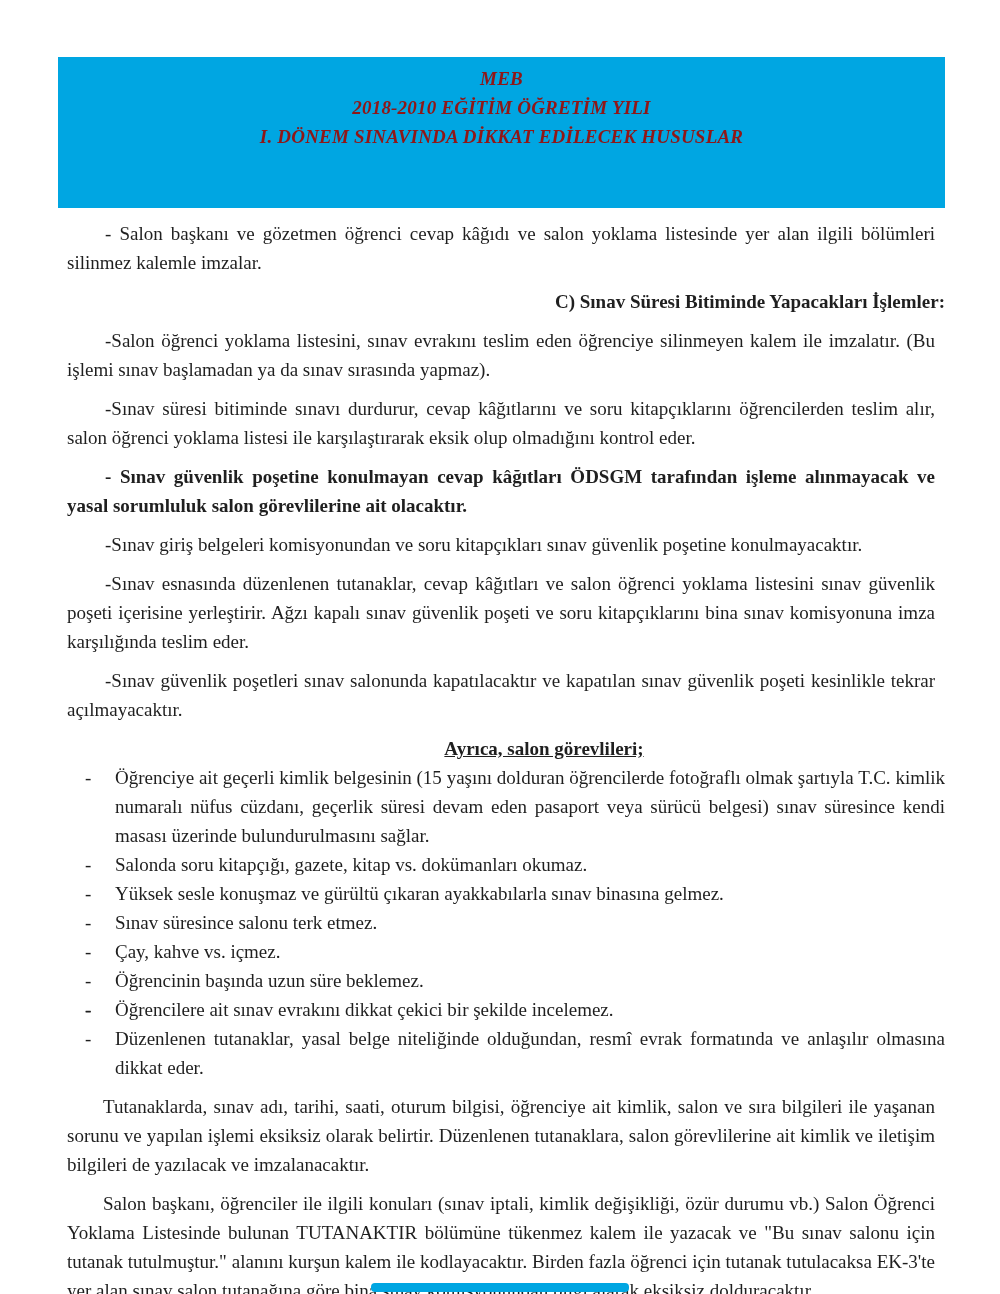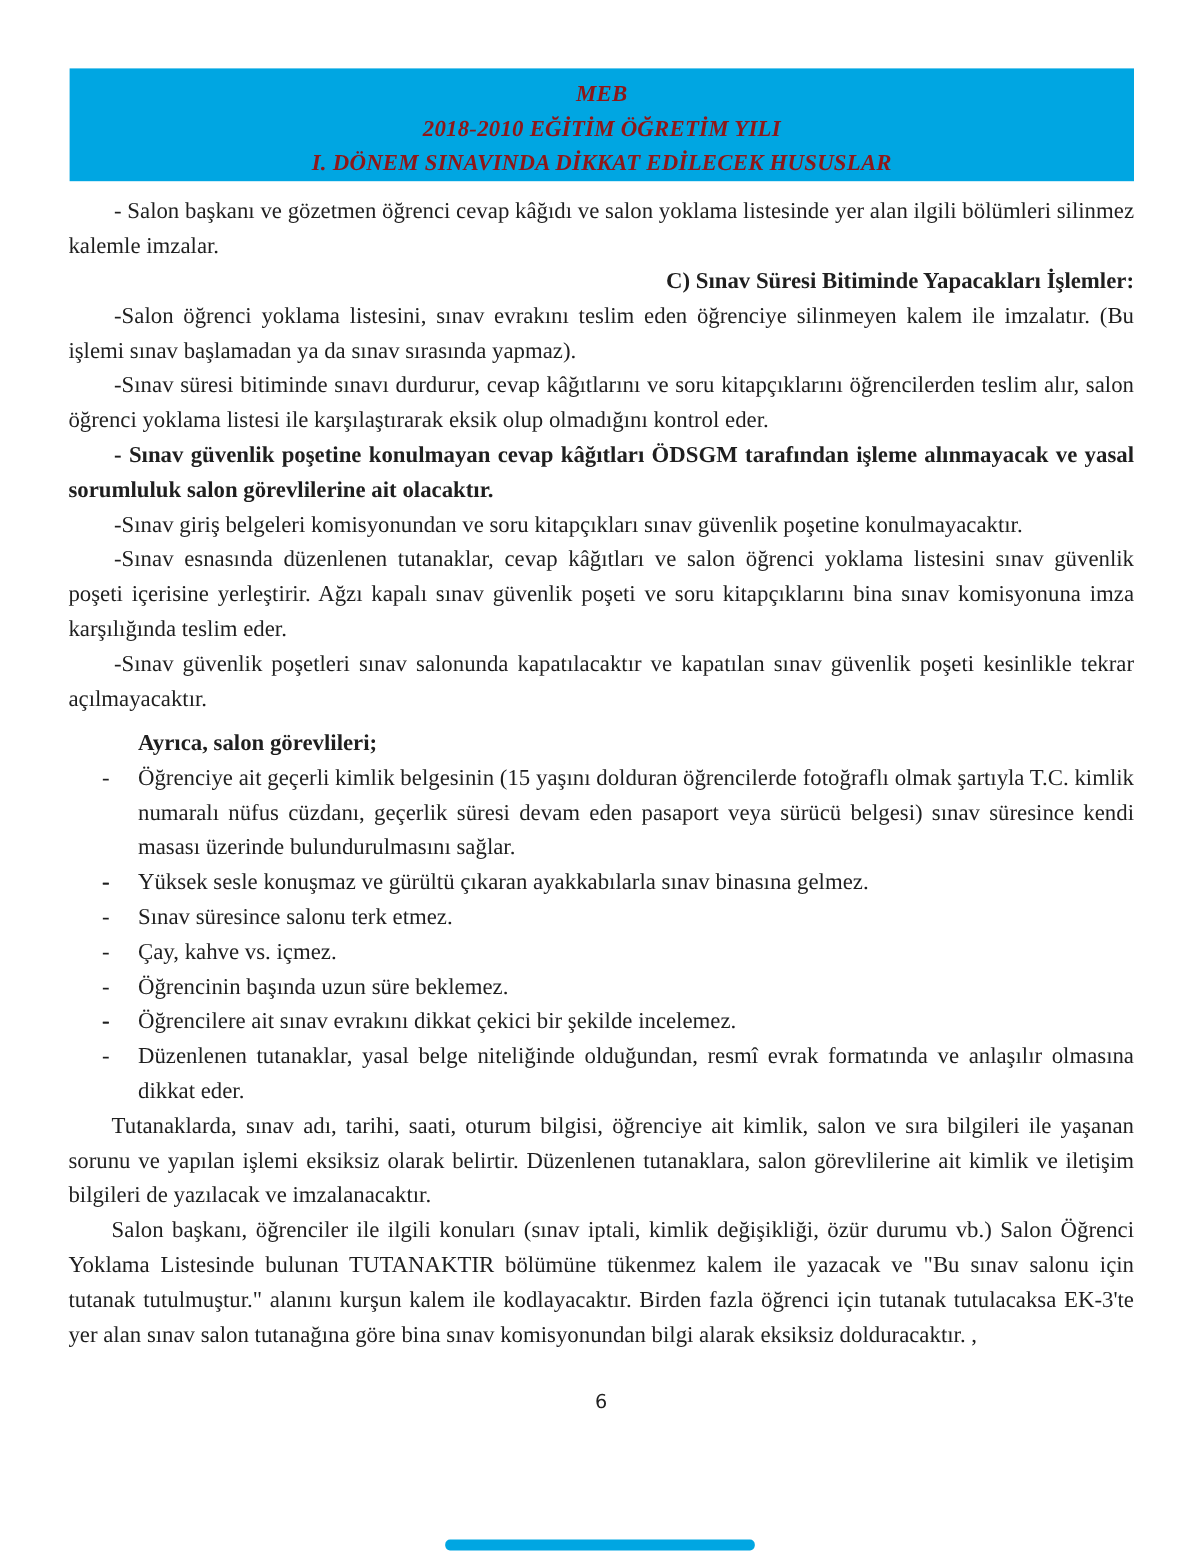--- a/index.html
+++ b/index.html
@@ -13,53 +13,54 @@
     overflow: hidden;
   }
   .page {
     position: absolute;
     inset: 0;
   }
   
   .banner {
     margin: 57px 55px 0 58px;
     background: #00a6e2;
-    height: 94px;
+    height: 151px;
     padding-top: 7px;
     box-sizing: border-box;
     text-align: center;
   }
   .banner .line {
     font-size: 19px;
     line-height: 29px;
     font-weight: bold;
     font-style: italic;
     color: #8f1717;
     letter-spacing: 0.2px;
   }
   
   .doc-body {
     margin: 11px 55px 0 57px;
     font-size: 19px;
     line-height: 29px;
     text-align: justify;
   }
-  .para { margin: 0; text-indent: 38px; }
+  .para { margin: 10px; text-indent: 38px; }
   .para.tight-indent { text-indent: 36px; }
   .bold { font-weight: bold; }
   .section-heading {
     margin: 0;
     font-weight: bold;
     text-indent: 43px;
     text-align: right;
   }
   .sub-heading {
-    margin: 8px 0 0 58px;
+    margin: 8px 0 0 86px;
     font-weight: bold;
-    text-align: left;
+    text-align: center;
+    text-decoration: underline;
   }
   ul.duties {
     list-style: none;
     margin: 0;
     padding: 0;
   }
   ul.duties li {
     position: relative;
     padding-left: 58px;
     margin: 0;
@@ -116,20 +117,21 @@
 
     <p class="sub-heading">Ayrıca, salon görevlileri;</p>
 
     <ul class="duties">
       <li>
         <span class="marker">-</span>
         <span>Öğrenciye ait geçerli kimlik belgesinin (15 yaşını dolduran öğrencilerde fotoğraflı olmak şartıyla T.C. kimlik numaralı nüfus cüzdanı, geçerlik süresi devam eden pasaport veya sürücü belgesi) sınav süresince kendi masası üzerinde bulundurulmasını sağlar.</span>
       </li>
       <li>
         <span class="marker">-</span>
+        <span>Salonda soru kitapçığı, gazete, kitap vs. dokümanları okumaz.</span>
       </li>
       <li>
         <span class="marker">-</span>
         <span>Yüksek sesle konuşmaz ve gürültü çıkaran ayakkabılarla sınav binasına gelmez.</span>
       </li>
       <li>
         <span class="marker">-</span>
         <span>Sınav süresince salonu terk etmez.</span>
       </li>
       <li>

